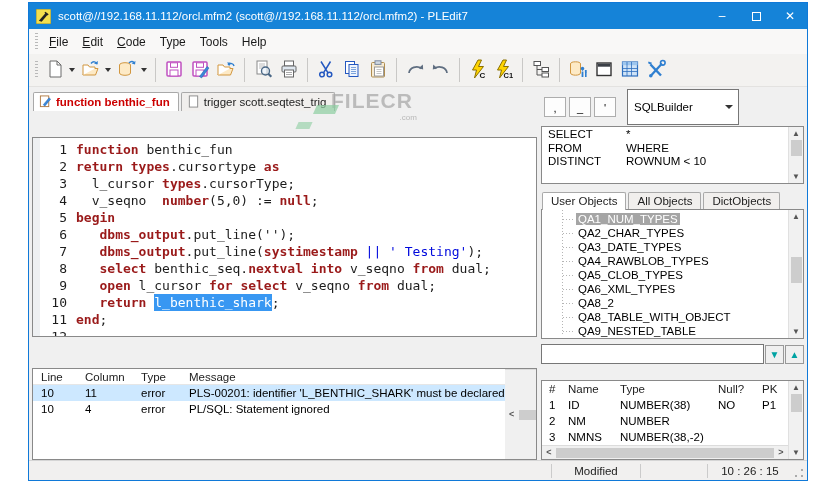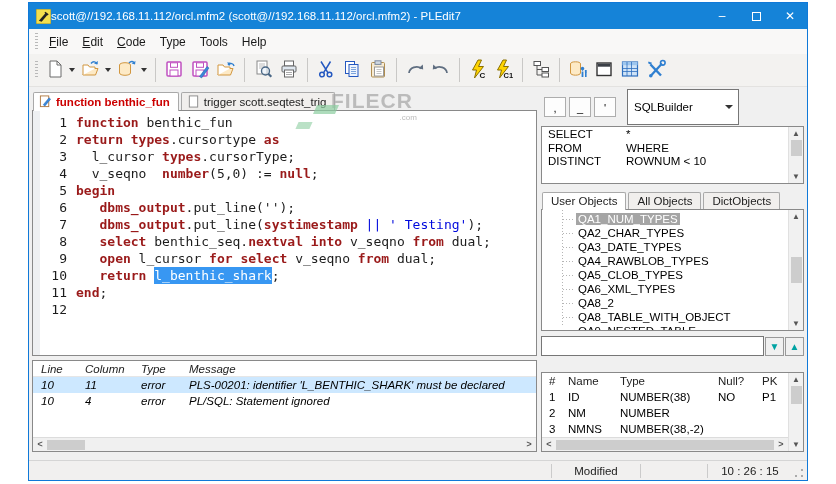--- a/index.html
+++ b/index.html
@@ -4,21 +4,21 @@
 <style>
   * { box-sizing: border-box; margin:0; padding:0; }
   html,body { width:836px; height:484px; background:#ffffff; overflow:hidden;
               font-family:"Liberation Sans", sans-serif; }
   .window { position:absolute; left:28px; top:2px; width:780px; height:479px;
             border:1px solid #1079d8; background:#f0f0f0; display:flex; flex-direction:column; }
 
   
   .titlebar { height:26px; background:#1583d8; display:flex; align-items:center; padding-left:7px; flex:0 0 auto; }
   .title-icon { width:15px; height:15px; flex:0 0 auto; }
-  .title-text { color:#fff; font-size:11.5px; white-space:nowrap; overflow:hidden; }
+  .title-text { color:#fff; font-size:11.5px; margin-left:7px; white-space:nowrap; overflow:hidden; }
   .win-controls { margin-left:auto; display:flex; height:100%; }
   .win-btn { width:34px; height:100%; display:flex; align-items:center; justify-content:center;
              color:#fff; font-size:12px; }
   .max-box { width:9px; height:9px; border:1px solid #fff; }
 
   
   .menubar { height:25px; background:#f9f8f7; display:flex; align-items:center; padding-left:4px; flex:0 0 auto; }
   .gripper { width:3px; height:18px; margin:0 4px 0 2px;
              background:repeating-linear-gradient(180deg,#b9b9b9 0 1px,transparent 1px 3px); }
   .menu-item { font-size:12px; color:#1a1a1a; padding:3px 7px; }
@@ -30,21 +30,21 @@
   .tb-group { display:flex; align-items:center; }
   .tb-sep { width:1px; height:24px; background:#c9c8c6; margin:0 5px; }
   .tb-btn { width:26px; height:26px; border:none; background:transparent; display:flex;
             align-items:center; justify-content:center; padding:0; }
   .tb-btn svg { width:20px; height:20px; }
   .dd-arrow { width:0; height:0; border-left:3.5px solid transparent; border-right:3.5px solid transparent;
               border-top:4px solid #333; margin:0 3px 0 1px; }
 
   
   .content { flex:1 1 auto; display:flex; min-height:0; }
-  .left-pane { flex:1 1 auto; display:flex; flex-direction:column; min-width:0; padding:2px 2px 0 3px; }
+  .left-pane { flex:1 1 auto; display:flex; flex-direction:column; min-width:0; padding:2px 2px 0 3px;gap:27px; }
   .right-pane { flex:0 0 268px; display:flex; flex-direction:column; padding:2px 3px 0 2px; }
 
   
   .tabbar { height:21px; display:flex; align-items:flex-end; padding-left:1px; flex:0 0 auto; }
   .etab { display:flex; align-items:center; gap:4px; padding:2px 8px 3px 5px; font-size:11.5px;
           border:1px solid #a9a9a9; border-bottom:none; border-radius:2px 2px 0 0;
           background:#f1efed; color:#222; margin-right:2px; position:relative; top:1px; }
   .etab.active { background:#fff; z-index:2; }
   .etab.active .etab-label { color:#cc0000; font-weight:bold; }
   .etab svg { width:13px; height:13px; }
@@ -67,21 +67,21 @@
                font-weight:bold; font-size:21px; letter-spacing:1px; color:rgba(170,170,170,.75); }
   .wm-sub { position:absolute; right:-4px; top:24px; font-size:8px; letter-spacing:0;
             color:rgba(170,170,170,.8); font-weight:normal; }
   .wm-g1 { position:absolute; left:-16px; top:16px; width:22px; height:9px; background:rgba(140,205,160,.7);
            transform:skewX(-24deg); }
   .wm-g2 { position:absolute; left:-34px; top:33px; width:14px; height:7px; background:rgba(140,205,160,.6);
            transform:skewX(-24deg); }
 
   
   .error-panel { flex:0 0 92px; margin-top:4px; border:1px solid #898989; background:#fff;
-                 display:flex; flex-direction:column; font-size:11.5px; overflow:hidden;font-style:italic; }
+                 display:flex; flex-direction:row; font-size:11.5px; overflow:hidden; }
   .err-row { display:flex; height:16px; align-items:center; flex:0 0 auto; }
   .err-row.header { border-bottom:1px solid #e6e6e6; color:#222; }
   .err-row.selected { background:#cde8ff; }
   .ec0 { flex:0 0 52px; padding-left:8px; } .ec1 { flex:0 0 56px; } .ec2 { flex:0 0 48px; }
   .ec3 { flex:1; white-space:nowrap; overflow:hidden; }
   .err-fill { flex:1 1 auto; }
   .hscroll { flex:0 0 14px; background:#f0f0f0; border-top:1px solid #dcdcdc; display:flex; align-items:center; }
   .hs-arrow { flex:0 0 14px; text-align:center; font-size:9px; color:#555; font-weight:bold; line-height:13px; }
   .hs-thumb { height:10px; background:#cdcdcd; }
   .hs-space { flex:1; }
@@ -133,21 +133,21 @@
                display:flex; overflow:hidden; font-size:11.5px; }
   .cols-main { flex:1; display:flex; flex-direction:column; min-width:0; }
   .ct-row { display:flex; height:16px; align-items:center; flex:0 0 auto; white-space:nowrap; }
   .ct-row.header { color:#222; }
   .cc0 { flex:0 0 26px; padding-left:7px; } .cc1 { flex:0 0 52px; } .cc2 { flex:0 0 98px; }
   .cc3 { flex:0 0 44px; } .cc4 { flex:1; }
   .cols-fill { flex:1 1 auto; }
 
   
   .statusbar { flex:0 0 20px; background:#f1f0ef; border-top:1px solid #d5d5d5; display:flex;
-               align-items:center; font-size:11.5px; color:#222;margin-top:8px; }
+               align-items:center; font-size:11.5px; color:#222; }
   .sb-space { flex:1; }
   .sb-sep { width:1px; height:14px; background:#cbcbcb; }
   .sb-modified { width:88px; text-align:center; }
   .sb-gap { width:66px; }
   .sb-time { width:84px; text-align:center; }
   .sb-grip { width:13px; height:13px; margin-right:2px; align-self:flex-end;
              background:
                radial-gradient(circle at 10px 3px,#aaa 1px,transparent 1.5px),
                radial-gradient(circle at 10px 9px,#aaa 1px,transparent 1.5px),
                radial-gradient(circle at 4px 9px,#aaa 1px,transparent 1.5px); }

